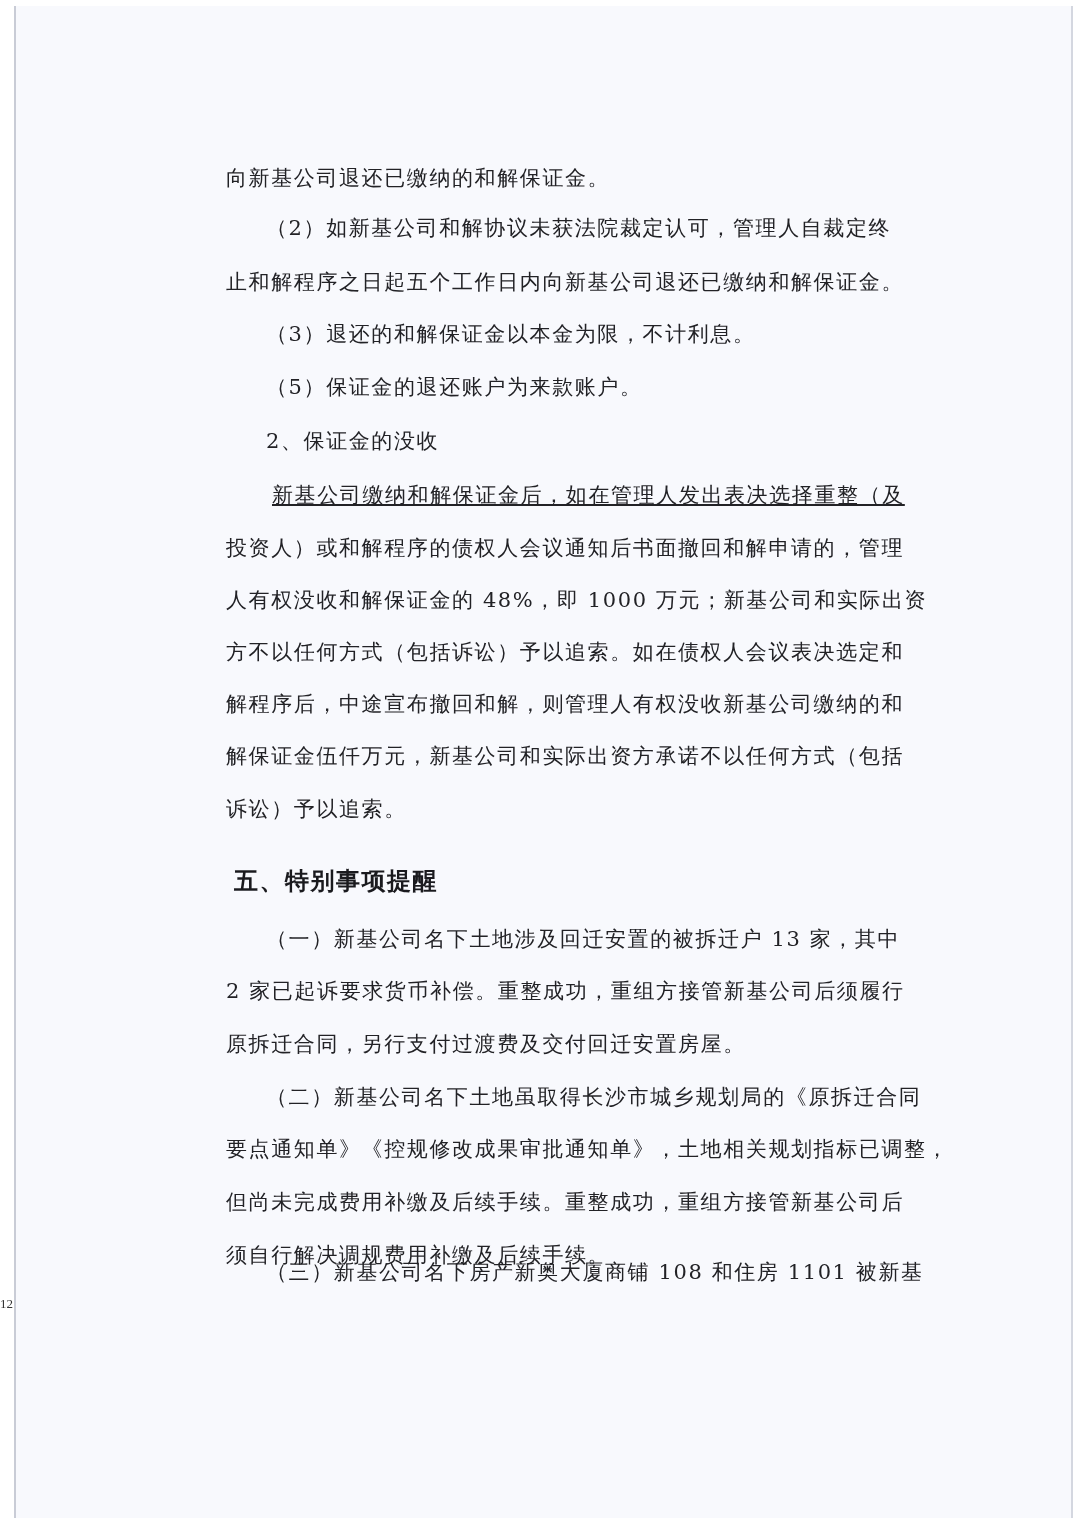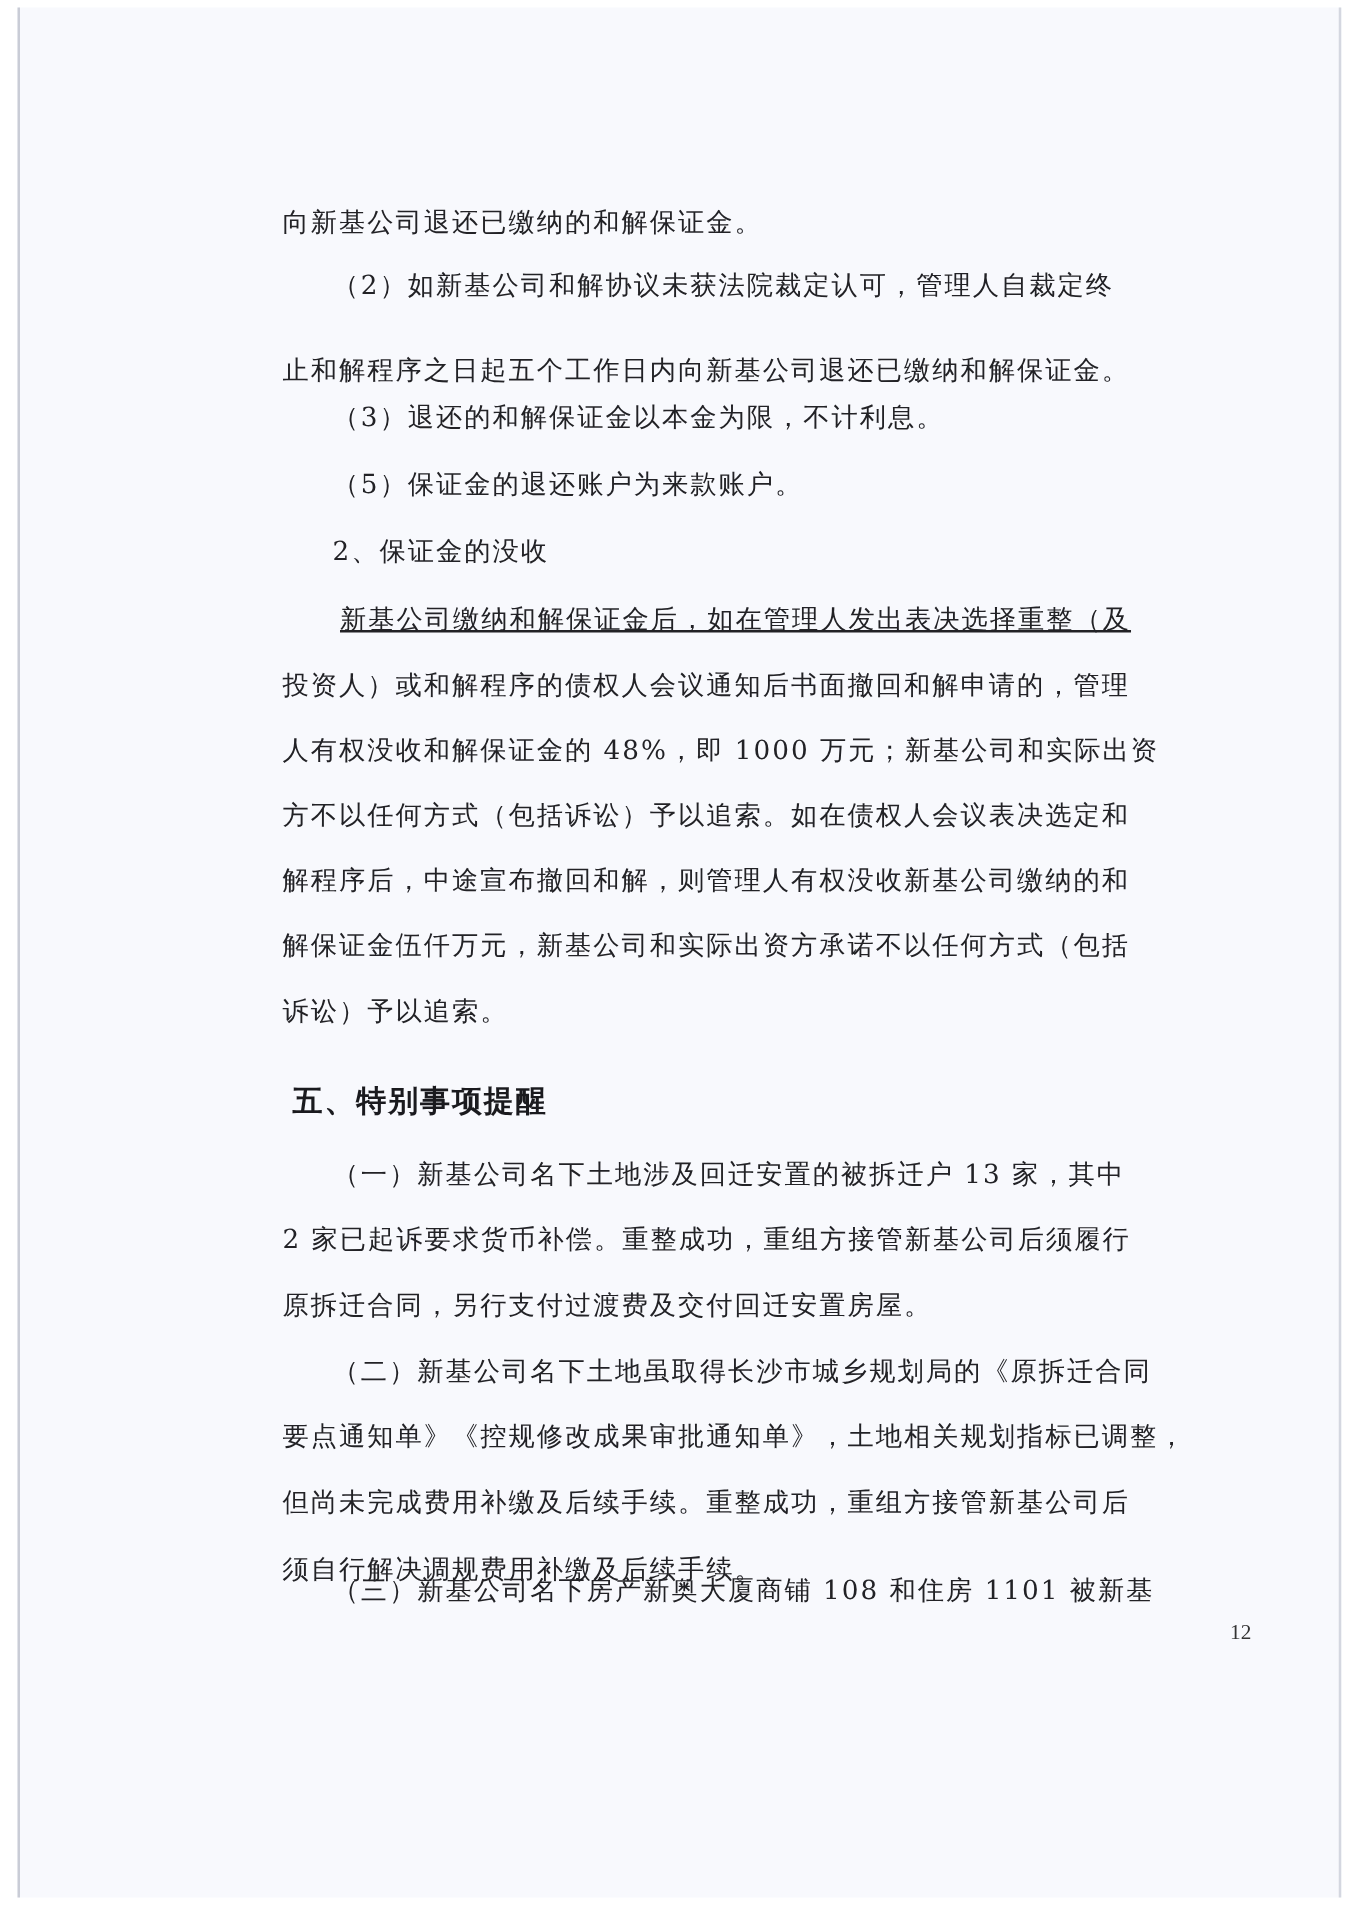--- a/index.html
+++ b/index.html
@@ -45,35 +45,35 @@
       font-weight: bold;
       letter-spacing: 1.5px;
       color: #1a1a1e;
       font-family: "DejaVu Sans", "Liberation Sans", sans-serif;
     }
     .page-number {
       position: absolute;
       left: 0;
       width: 1001px;
       top: 1286px;
-      text-align: right;
-      font-size: 17px;
+      text-align: left;
+      font-size: 13px;
       color: #333;
       font-family: "Liberation Serif", serif;
     }
   </style>
 </head>
 <body>
 
 <div class="page"></div>
 
 <div class="line" style="top:164px;">向新基公司退还已缴纳的和解保证金。</div>
 
 <div class="line indent-sm" style="top:214px;">（2）如新基公司和解协议未获法院裁定认可，管理人自裁定终</div>
-<div class="line" style="top:282px;">止和解程序之日起五个工作日内向新基公司退还已缴纳和解保证金。</div>
+<div class="line" style="top:268px;">止和解程序之日起五个工作日内向新基公司退还已缴纳和解保证金。</div>
 
 <div class="line indent-sm" style="top:320px;">（3）退还的和解保证金以本金为限，不计利息。</div>
 
 <div class="line indent-sm" style="top:373px;">（5）保证金的退还账户为来款账户。</div>
 
 <div class="line indent-sm" style="top:427px;">2、保证金的没收</div>
 
 <div class="line indent" style="top:481px;">新基公司缴纳和解保证金后，如在管理人发出表决选择重整（及</div>
 <div class="line" style="top:534px;">投资人）或和解程序的债权人会议通知后书面撤回和解申请的，管理</div>
 <div class="line" style="top:586px;">人有权没收和解保证金的 48%，即 1000 万元；新基公司和实际出资</div>

